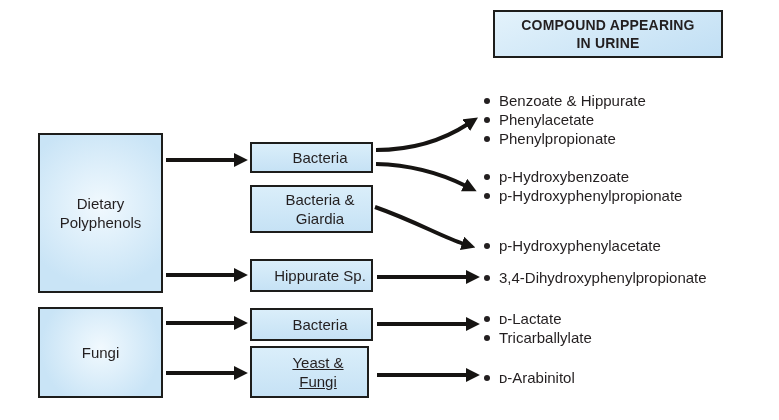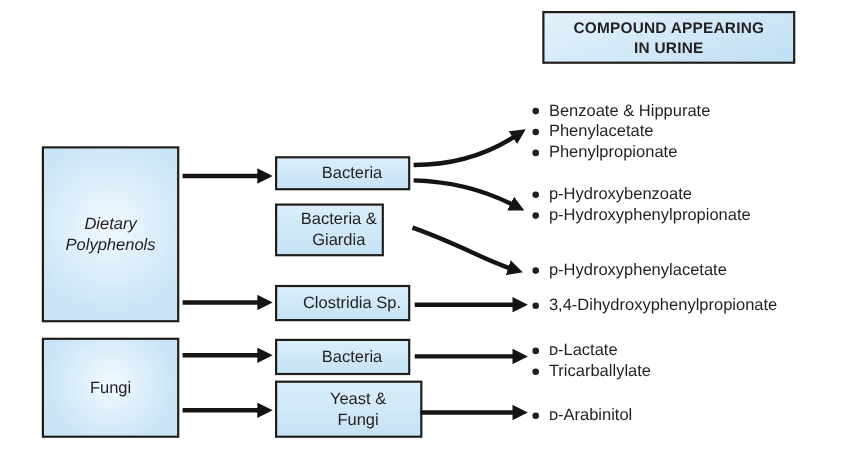--- a/index.html
+++ b/index.html
@@ -12,27 +12,27 @@
     display:flex;flex-direction:column;align-items:center;justify-content:center;
     text-align:right;line-height:19px;font-size:15px;
   }
   .src{background:radial-gradient(circle at 50% 45%, #f1f9fe 0%, #c9e4f6 78%);}
   .org{background:linear-gradient(180deg,#daeefa 0%,#c6e2f5 100%);padding-left:17px;}
   .hdr{
     background:linear-gradient(160deg,#e3f2fb 0%,#c1dff4 100%);
     border-width:2.5px;font-weight:bold;font-size:14px;line-height:18px;letter-spacing:.2px;
   }
   #hdr-box{left:493px;top:10px;width:230px;height:48px;}
-  #src-dp{left:38px;top:133px;width:125px;height:160px;font-style:italic;}
+  #src-dp{left:38px;top:133px;width:125px;height:160px;}
   #src-sugars{left:38px;top:307px;width:125px;height:91px;}
   #org-bacteria-1{left:250px;top:142px;width:123px;height:31px;}
-  #org-bacteria-giardia{left:250px;top:185px;width:99px;height:48px;}
+  #org-bacteria-giardia{left:250px;top:185px;width:123px;height:48px;}
   #org-clostridia{left:250px;top:259px;width:123px;height:33px;}
   #org-bacteria-2{left:250px;top:308px;width:123px;height:33px;}
-  #org-yeast-fungi{left:250px;top:346px;width:134px;height:52px;}
+  #org-yeast-fungi{left:250px;top:346px;width:119px;height:52px;text-decoration:underline;}
   .group{position:absolute;left:484px;}
   .bullet{display:flex;align-items:center;height:19px;font-size:15px;white-space:nowrap;}
   .bullet::before{
     content:"";width:6px;height:6px;border-radius:50%;background:#231f20;
     margin-right:9px;flex-shrink:0;
   }
   #grp-1{top:91px;}  #grp-2{top:167px;} #grp-3{top:236px;}
   #grp-4{top:268px;} #grp-5{top:309px;} #grp-6{top:368px;}
   #arrow-layer{position:absolute;left:0;top:0;width:779px;height:420px;pointer-events:none;}
   #arrow-layer path{stroke:#161412;stroke-width:4;fill:none;}
@@ -74,21 +74,21 @@
   </div>
 
   <div class="box org" id="org-bacteria-1">
     <div>Bacteria</div>
   </div>
   <div class="box org" id="org-bacteria-giardia">
     <div>Bacteria &amp;</div>
     <div>Giardia</div>
   </div>
   <div class="box org" id="org-clostridia">
-    <div>Clostridia Sp.</div>
+    <div>Hippurate Sp.</div>
   </div>
   <div class="box org" id="org-bacteria-2">
     <div>Bacteria</div>
   </div>
   <div class="box org" id="org-yeast-fungi">
     <div>Yeast &amp;</div>
     <div>Fungi</div>
   </div>
 
   <div class="group" id="grp-1">

